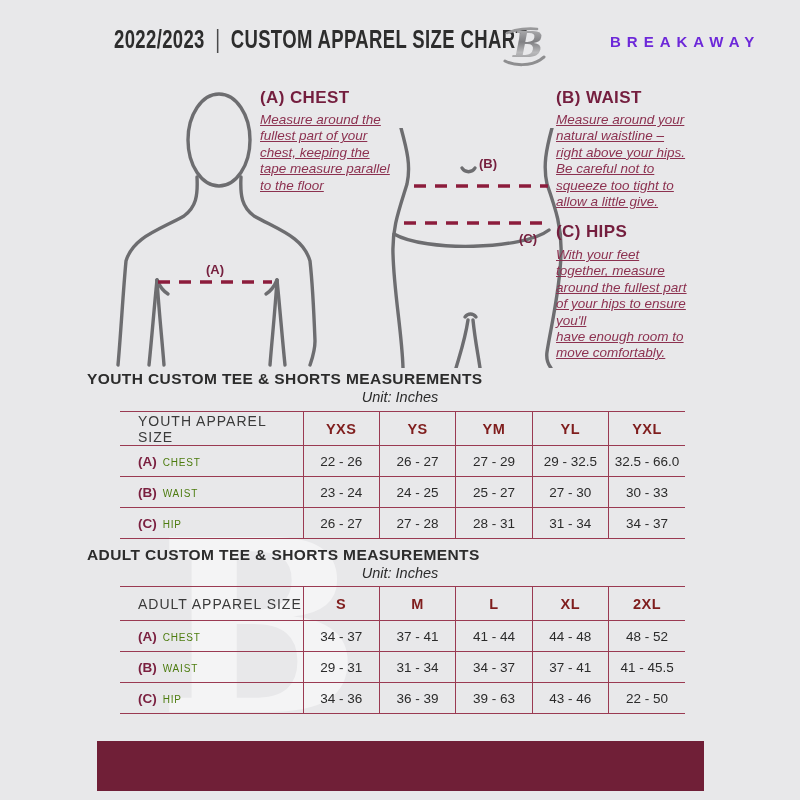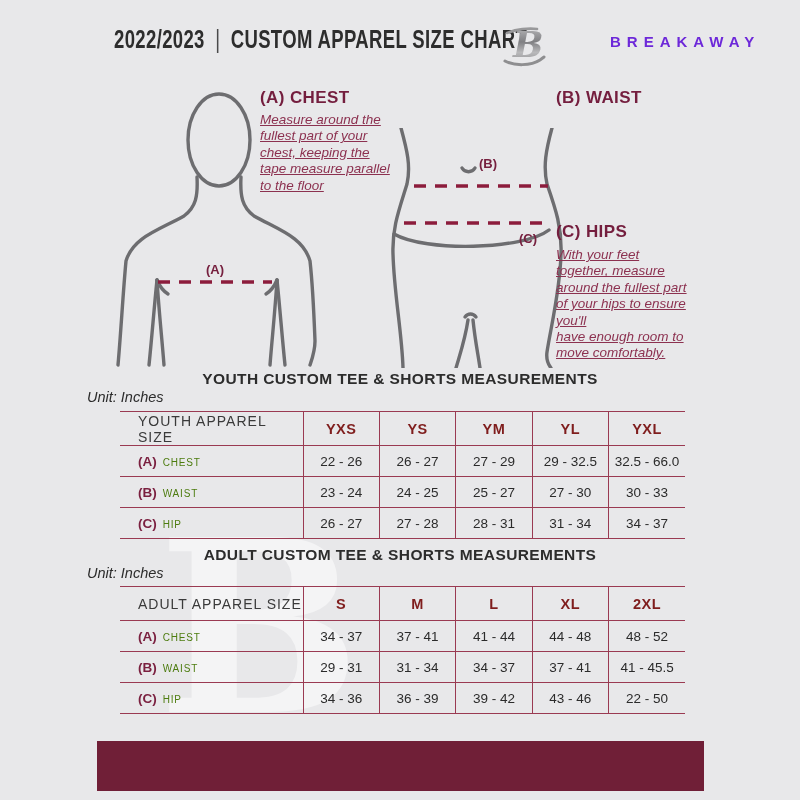--- a/index.html
+++ b/index.html
@@ -45,25 +45,25 @@
     color:#8c3150; white-space:pre-line;text-decoration:underline;
   }
   #chest-heading{ left:260px; top:88px; }
   #chest-body{ left:260px; top:112px; width:165px; }
   #waist-heading{ left:556px; top:88px; }
   #waist-body{ left:556px; top:112px; width:165px; }
   #hips-heading{ left:556px; top:222px; }
   #hips-body{ left:556px; top:247px; width:165px; }
   
   .section-title{
+    position:absolute; left:87px; width:626px; z-index:2;
+    font-size:15.5px; font-weight:bold; letter-spacing:0.4px; color:#2c2c2c;
+  }
+  .section-unit{
     position:absolute; left:87px; width:626px; text-align:center; z-index:2;
-    font-size:15.5px; font-weight:bold; letter-spacing:0.4px; color:#2c2c2c;
-  }
-  .section-unit{
-    position:absolute; left:87px; width:626px; text-align:left; z-index:2;
     font-size:14.5px; font-style:italic; color:#2c2c2c;
   }
   #youth-title{ top:370px; } #youth-unit{ top:389px; }
   #adult-title{ top:546px; } #adult-unit{ top:565px; }
   
   table.size-table{
     position:absolute; left:120px; width:565px; z-index:2;
     border-collapse:collapse; table-layout:fixed;
   }
   #youth-table{ top:411px; } #adult-table{ top:586px; }
@@ -149,20 +149,26 @@
     <text x="143" y="115" text-anchor="middle" font-family="Liberation Sans, sans-serif" font-size="13" font-weight="bold" fill="#76203f">(C)</text>
   </svg>
 
   <div id="chest-heading" class="guide-heading">(A) CHEST</div>
   <div id="chest-body" class="guide-body">Measure around the
 fullest part of your
 chest, keeping the
 tape measure parallel
 to the floor</div>
   <div id="waist-heading" class="guide-heading">(B) WAIST</div>
+  <div id="waist-body" class="guide-body">Measure around your
+natural waistline –
+right above your hips.
+Be careful not to
+squeeze too tight to
+allow a little give.</div>
   <div id="hips-heading" class="guide-heading">(C) HIPS</div>
   <div id="hips-body" class="guide-body">With your feet
 together, measure
 around the fullest part
 of your hips to ensure
 you'll
 have enough room to
 move comfortably.</div>
 
   <div id="youth-title" class="section-title">YOUTH CUSTOM TEE &amp; SHORTS MEASUREMENTS</div>
@@ -247,21 +253,21 @@
       <td>29 - 31</td>
       <td>31 - 34</td>
       <td>34 - 37</td>
       <td>37 - 41</td>
       <td>41 - 45.5</td>
     </tr>
     <tr>
       <td class="rowhead"><span class="row-key">(C)</span><span class="row-label">HIP</span></td>
       <td>34 - 36</td>
       <td>36 - 39</td>
-      <td>39 - 42</td>
+      <td>39 - 63</td>
       <td>43 - 46</td>
       <td>22 - 50</td>
     </tr>
   </tbody>
     </table>
 
   <div class="footer-bar"></div>
 
 </div>
 

